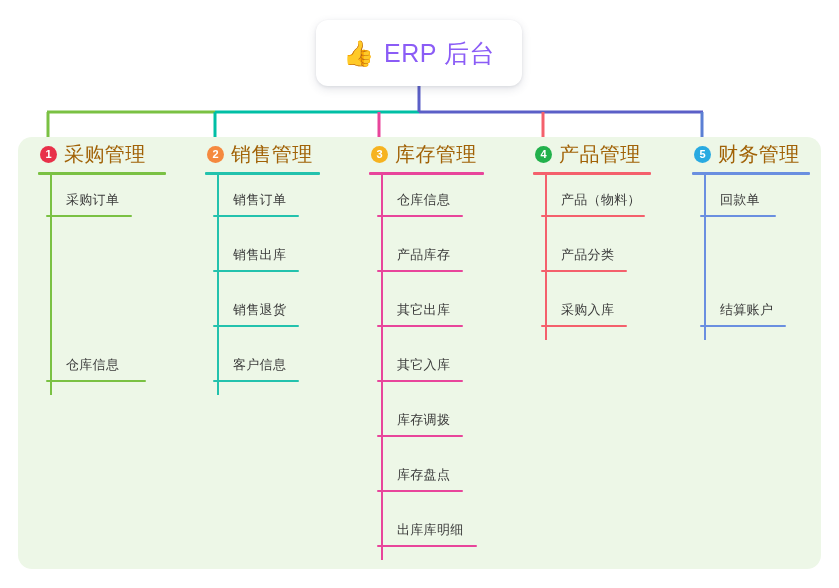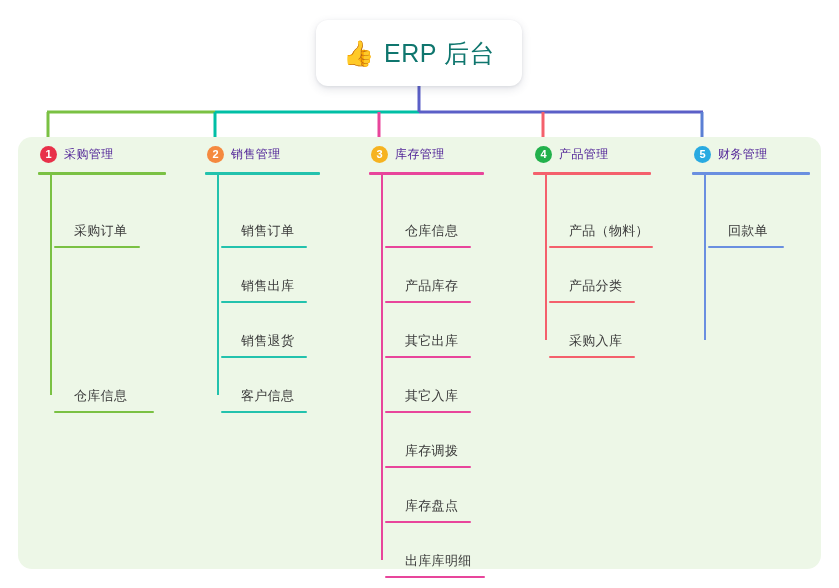--- a/index.html
+++ b/index.html
@@ -47,21 +47,21 @@
     align-items: center;
     gap: 10px;
   }
   #root-card .thumb {
     font-size: 25px;
     line-height: 1;
     display: inline-block;
   }
   #root-card .root-label {
     font-size: 25px;
-    color: #0f766e;
+    color: #8b5cf6;
     letter-spacing: 0.5px;
     white-space: nowrap;
   }
 
   
   #connectors {
     position: absolute;
     left: 0;
     top: 0;
     width: 839px;
@@ -98,44 +98,44 @@
     height: 17px;
     border-radius: 50%;
     color: #ffffff;
     font-size: 11px;
     line-height: 17px;
     text-align: center;
     font-weight: bold;
     flex: 0 0 auto;
   }
   .col-title {
-    font-size: 12px;
-    color: #4c1d95;
+    font-size: 20px;
+    color: #a16207;
     letter-spacing: 0.4px;
   }
   .col-rule {
     height: 3px;
     border-radius: 1px;
     margin-top: 1px;
   }
 
   .leaves {
     position: relative;
     margin-top: 0;
   }
   .spine {
     position: absolute;
     left: 12px;
     top: 0;
     width: 2px;
   }
   .leaf {
     position: absolute;
-    left: 16px;
-    height: 73px;
+    left: 8px;
+    height: 42px;
     box-sizing: border-box;
   }
   .leaf .leaf-text {
     position: absolute;
     left: 20px;
     bottom: 8px;
     font-size: 13px;
     color: #3a3a3a;
     white-space: nowrap;
     letter-spacing: 0.3px;
@@ -285,18 +285,22 @@
             <span class="badge" style="background: rgb(41, 170, 225);">5</span>
             <span class="col-title">财务管理</span>
           </div>
           <div class="col-rule" style="background: rgb(106, 143, 224); width: 118px;"></div>
           <div class="leaves" style="height: 165px;">
             <div class="spine" style="background: rgb(106, 143, 224); height: 165px;"></div>
             <div class="leaf" style="top: 0px; width: 76px;">
               <span class="leaf-text">回款单</span>
               <div class="leaf-rule" style="background: rgb(106, 143, 224); width: 76px;"></div>
             </div>
+            <div class="leaf" style="top: 110px; width: 86px;">
+              <span class="leaf-text">结算账户</span>
+              <div class="leaf-rule" style="background: rgb(106, 143, 224); width: 86px;"></div>
+            </div>
           </div>
         </div>
       </div>
   </div>
 
 </div>
 
 </body></html>

